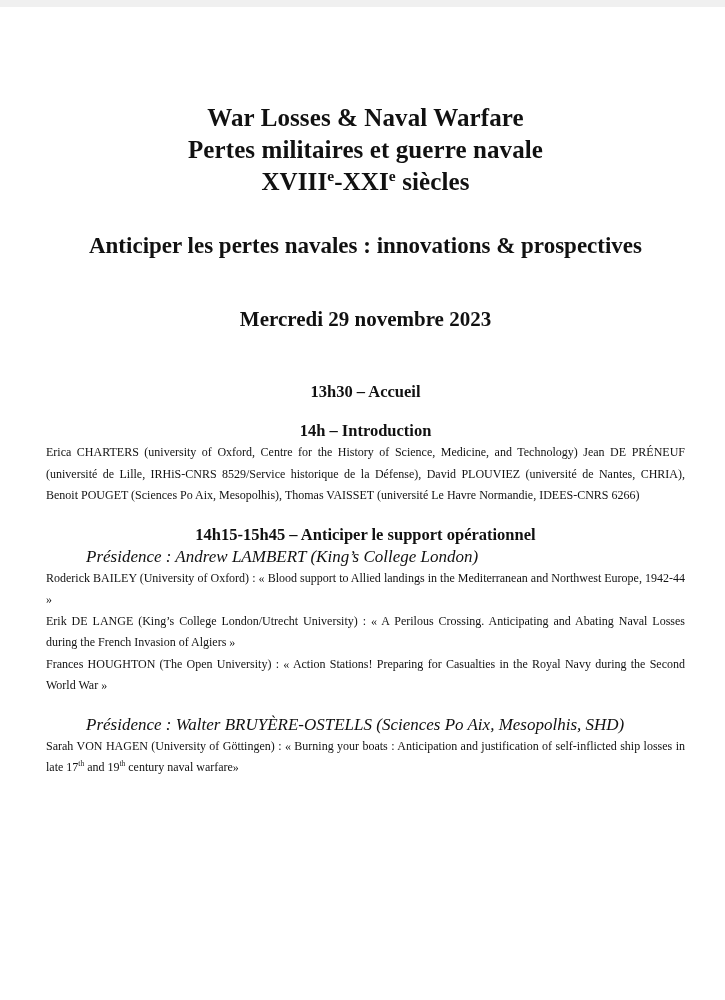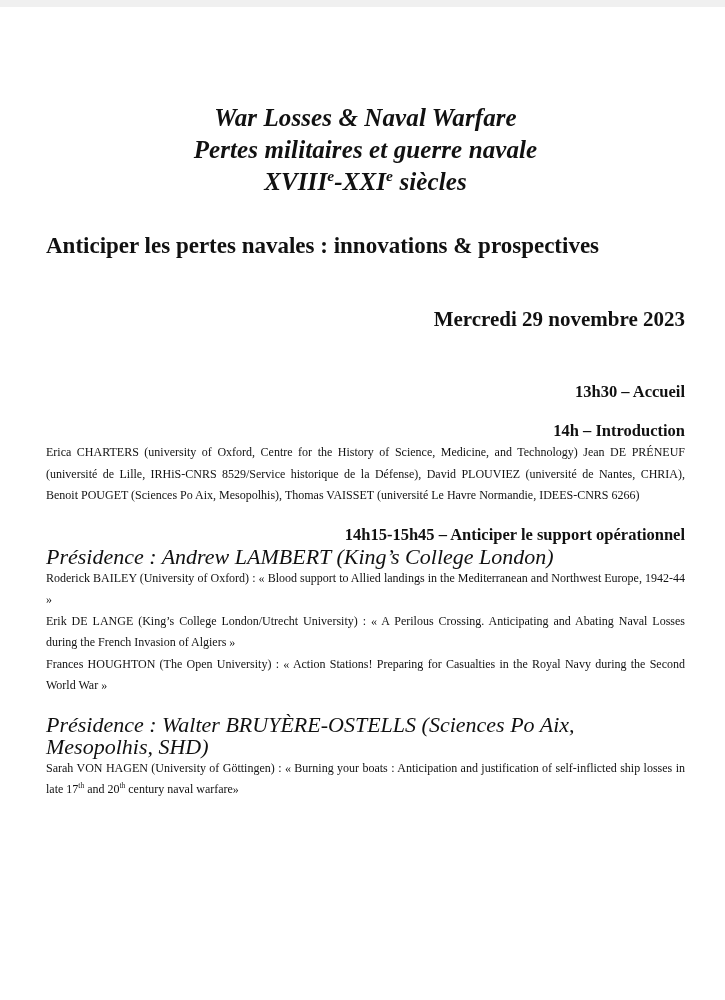--- a/index.html
+++ b/index.html
@@ -20,37 +20,36 @@
     background: #f0f0f0;
   }
   .page {
     padding: 0 40px 0 46px;
     box-sizing: border-box;
     width: 725px;
   }
   .title-block {
     text-align: center;
     margin-top: 95px;
-    font-style: italic;
   }
   .title-line {
     font-weight: bold;
     font-size: 25px;
     line-height: 32px;
     letter-spacing: 0.1px;
   }
   .subtitle {
-    text-align: left;
+    text-align: center;
     font-weight: bold;
     font-size: 23px;
     line-height: 30px;
     margin-top: 33px;
   }
   .venue-block {
-    text-align: right;
+    text-align: center;
     margin-top: 44px;
   }
   .venue-date {
     font-weight: bold;
     font-size: 21px;
     line-height: 28px;
   }
   .venue-line {
     font-weight: bold;
     font-size: 18px;
@@ -59,27 +58,28 @@
   .schedule {
     margin-top: 48px;
   }
   .session {
     margin-bottom: 17px;
   }
   .session-heading {
     font-weight: bold;
     font-size: 16.5px;
     line-height: 22px;
-    text-align: right;
+    text-align: center;
   }
   .session-chair {
     font-style: italic;
-    font-size: 22px;
+    font-size: 17px;
     line-height: 22px;
     text-align: left;
+    margin-left: 40px;
   }
   .para {
     font-size: 12px;
     line-height: 21.5px;
     text-align: justify;
     text-justify: inter-word;
   }
   sup {
     font-size: 0.62em;
     vertical-align: super;
@@ -119,17 +119,17 @@
     <div class="session">
       <div class="session-heading">14h15-15h45 – Anticiper le support opérationnel</div>
       <div class="session-chair">Présidence : Andrew LAMBERT (King’s College London)</div>
       <div class="para">Roderick BAILEY (University of Oxford) : « Blood support to Allied landings in the Mediterranean and Northwest Europe, 1942-44 »</div>
       <div class="para">Erik DE LANGE (King’s College London/Utrecht University) : « A Perilous Crossing. Anticipating and Abating Naval Losses during the French Invasion of Algiers »</div>
       <div class="para">Frances HOUGHTON (The Open University) : « Action Stations! Preparing for Casualties in the Royal Navy during the Second World War »</div>
     </div>
 
     <div class="session">
       <div class="session-chair">Présidence : Walter BRUYÈRE-OSTELLS (Sciences Po Aix, Mesopolhis, SHD)</div>
-      <div class="para"><span>Sarah VON HAGEN (University of Göttingen) : « Burning your boats : Anticipation and justification of self-inflicted ship losses in late 17</span><sup>th</sup><span> and 20</span><sup>th</sup><span> century naval warfare»</span></div>
+      <div class="para"><span>Sarah VON HAGEN (University of Göttingen) : « Burning your boats : Anticipation and justification of self-inflicted ship losses in late 17</span><sup>th</sup><span> and 19</span><sup>th</sup><span> century naval warfare»</span></div>
     </div>
 
   </div>
 </div>
 
 </body></html>

